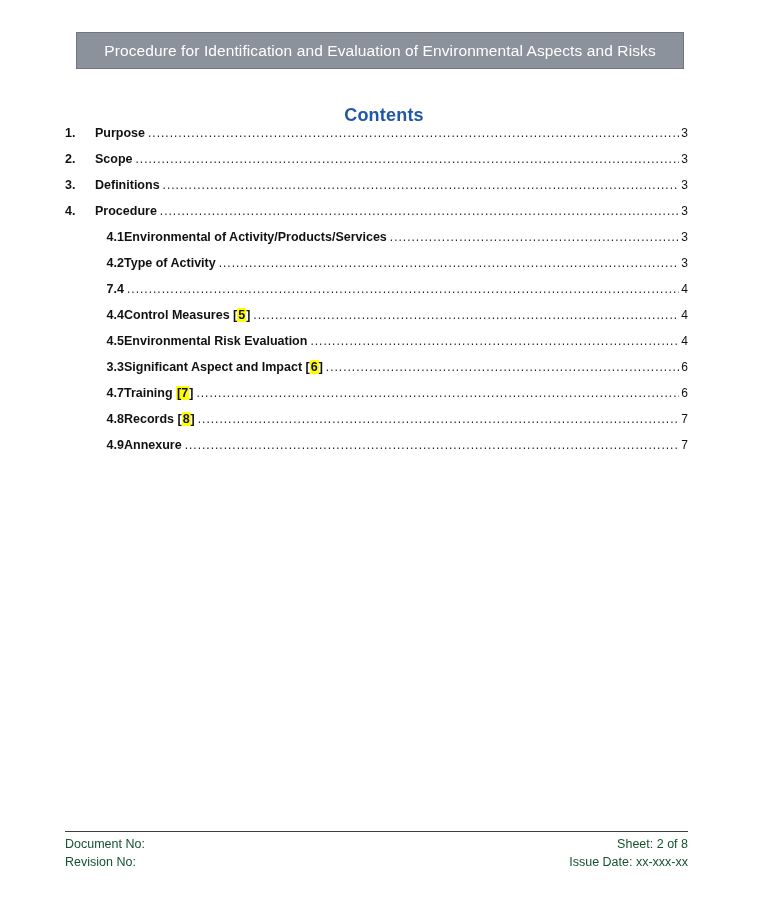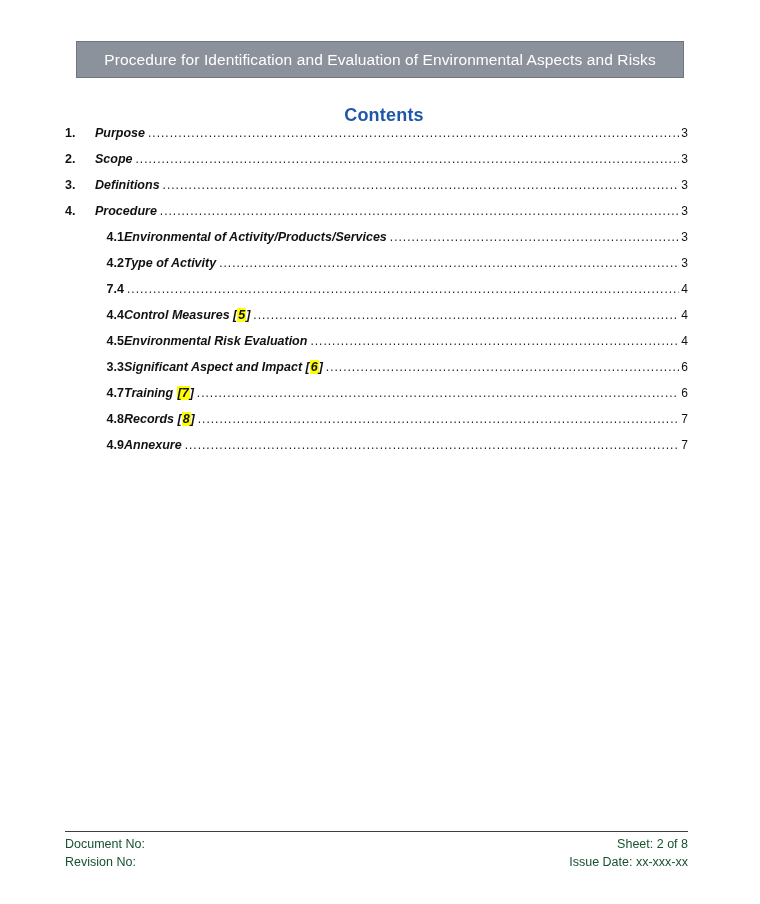--- a/index.html
+++ b/index.html
@@ -12,21 +12,21 @@
     overflow: hidden;
   }
   .page {
     position: relative;
     width: 760px; height: 904px;
     background: #fff;
   }
   
   .title-bar {
     position: absolute;
-    left: 76px; top: 41px;
+    left: 76px; top: 32px;
     width: 608px; height: 37px;
     background: var(--bar-fill, #8C929B);
     border: 1px solid var(--bar-border, #70767E);
     display: flex; align-items: center; justify-content: center;
     padding: 0 4px;
   }
   .title-bar .title-text {
     color: #ffffff;
     font-size: 15.5px;
     font-weight: 400;
@@ -56,21 +56,21 @@
     align-items: baseline;
     height: 26px;
     font-size: 12.5px;
     font-weight: 700;
     color: #111111;
     cursor: pointer;
   }
   .toc-row.level1 .toc-num { width: 30px; flex: none; }
   .toc-row.level2 { padding-left: 15px; text-align: right; }
   .toc-row.level2 .toc-num { width: 44px; flex: none; }
-  .toc-label { white-space: nowrap; font-style: italic; }
+  .toc-label { white-space: nowrap; }
   .toc-label mark {
     background: var(--hl-color, #FFFF00);
     color: inherit;
     padding: 0 1px;
   }
   .toc-dots {
     flex: 1;
     overflow: hidden;
     white-space: nowrap;
     font-weight: 400;

